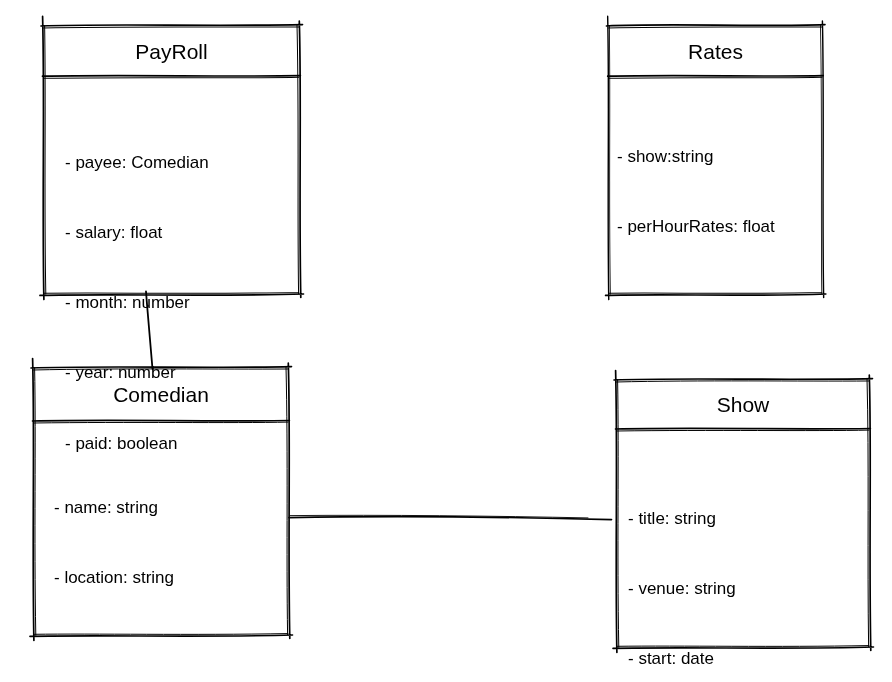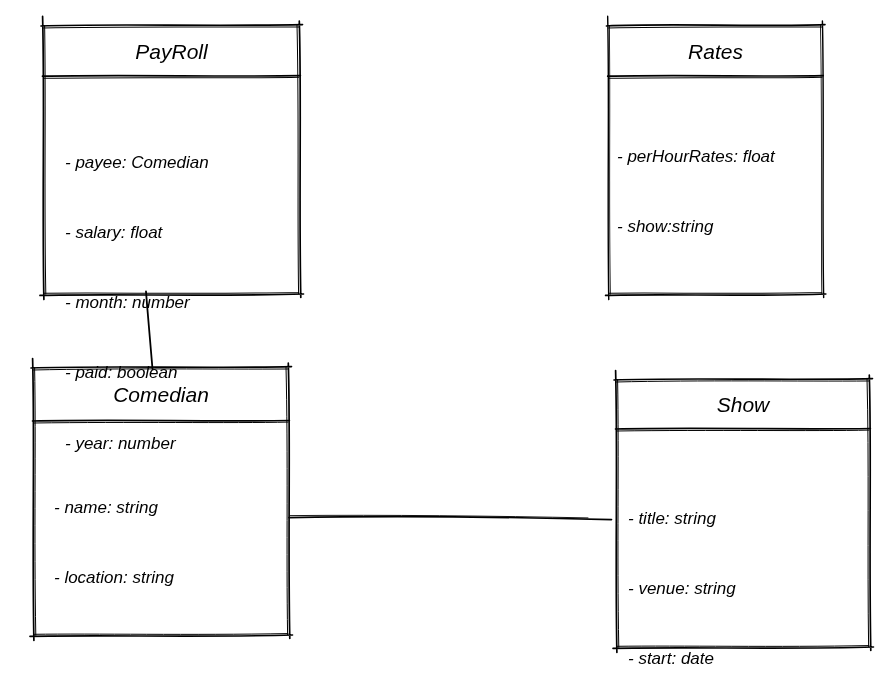--- a/index.html
+++ b/index.html
@@ -11,21 +11,21 @@
     color: #000000;
     font-family: "Liberation Sans", "DejaVu Sans", sans-serif;
     overflow: hidden;
   }
   .connectors {
     position: absolute;
     left: 0; top: 0;
     width: 892px; height: 682px;
     overflow: visible;
   }
-  .uml-class { position: absolute; font-style: italic; }
+  .uml-class { position: absolute; }
   .frame {
     position: absolute;
     left: 0; top: 0;
     width: 100%; height: 100%;
     overflow: visible;
   }
   .frame path, .connectors path {
     fill: none;
     stroke: #000000;
     stroke-linecap: round;
@@ -64,36 +64,36 @@
       <path stroke-width="1.7" d="M -2,2 C 60,-0.5 170,2.5 258.5,0.6 M 255.3,-2.8 C 257.6,70 254.8,180 256.8,272.5 M 259.5,269 C 175,271.6 70,268.8 -3,270.4 M 0.9,274.5 C -1,180 1.8,75 -0.4,-7.5"></path>
       <path stroke-width="1" d="M 0.5,4 C 85,2 190,3.4 255,3 M 253,0.8 C 255.2,85 253.2,185 254.6,268.7 M 255,267.6 C 160,269.3 62,267.5 1.2,268.3 M 2.8,269.3 C 0.9,170 3.1,78 1.6,1.5"></path>
       <path stroke-width="1.7" d="M -0.5,52 C 80,50.4 180,52.7 256.4,51.5"></path>
       <path stroke-width="1" d="M 0.8,54 C 95,52.7 200,54.3 255,53.1"></path>
     </svg>
     <div class="class-title" style="height:52px">PayRoll</div>
     <div class="attrs" style="top:80px; left:22px">
       <div class="attr">- payee: Comedian</div>
       <div class="attr">- salary: float</div>
       <div class="attr">- month: number</div>
+      <div class="attr">- year: number</div>
       <div class="attr">- paid: boolean</div>
-      <div class="attr">- year: number</div>
     </div>
   </div>
 
   <div class="uml-class" style="left:608px; top:24px; width:215px; height:271px">
     <svg class="frame" viewBox="0 0 256 270" preserveAspectRatio="none">
       <path stroke-width="1.7" d="M -2,2 C 70,-1 175,3 258.5,0.6 M 255.3,-2.8 C 257.6,75 254.8,185 256.8,272.5 M 259.5,269 C 170,271.6 65,268.8 -3,270.4 M 0.9,274.5 C -1,175 1.8,70 -0.4,-7.5"></path>
       <path stroke-width="1" d="M 0.5,4 C 90,2 195,3.4 255,3 M 253,0.8 C 255.2,90 253.2,190 254.6,268.7 M 255,267.6 C 155,269.3 60,267.5 1.2,268.3 M 2.8,269.3 C 0.9,165 3.1,75 1.6,1.5"></path>
       <path stroke-width="1.7" d="M -0.5,52 C 85,50.4 185,52.7 256.4,51.5"></path>
       <path stroke-width="1" d="M 0.8,54 C 100,52.7 205,54.3 255,53.1"></path>
     </svg>
     <div class="class-title" style="height:52px">Rates</div>
     <div class="attrs" style="top:74px; left:9px">
+      <div class="attr">- show:string</div>
       <div class="attr">- perHourRates: float</div>
-      <div class="attr">- show:string</div>
     </div>
   </div>
 
   <div class="uml-class" style="left:33px; top:366px; width:256px; height:270px">
     <svg class="frame" viewBox="0 0 256 270" preserveAspectRatio="none">
       <path stroke-width="1.7" d="M -2,2 C 65,-0.5 172,2.5 258.5,0.6 M 255.3,-2.8 C 257.6,72 254.8,182 256.8,272.5 M 259.5,269 C 172,271.6 68,268.8 -3,270.4 M 0.9,274.5 C -1,178 1.8,72 -0.4,-7.5"></path>
       <path stroke-width="1" d="M 0.5,4 C 88,2 192,3.4 255,3 M 253,0.8 C 255.2,88 253.2,188 254.6,268.7 M 255,267.6 C 158,269.3 60,267.5 1.2,268.3 M 2.8,269.3 C 0.9,168 3.1,76 1.6,1.5"></path>
       <path stroke-width="1.7" d="M -0.5,55 C 80,53.4 180,55.7 256.4,54.5"></path>
       <path stroke-width="1" d="M 0.8,57 C 95,55.7 200,57.3 255,56.1"></path>
     </svg>

